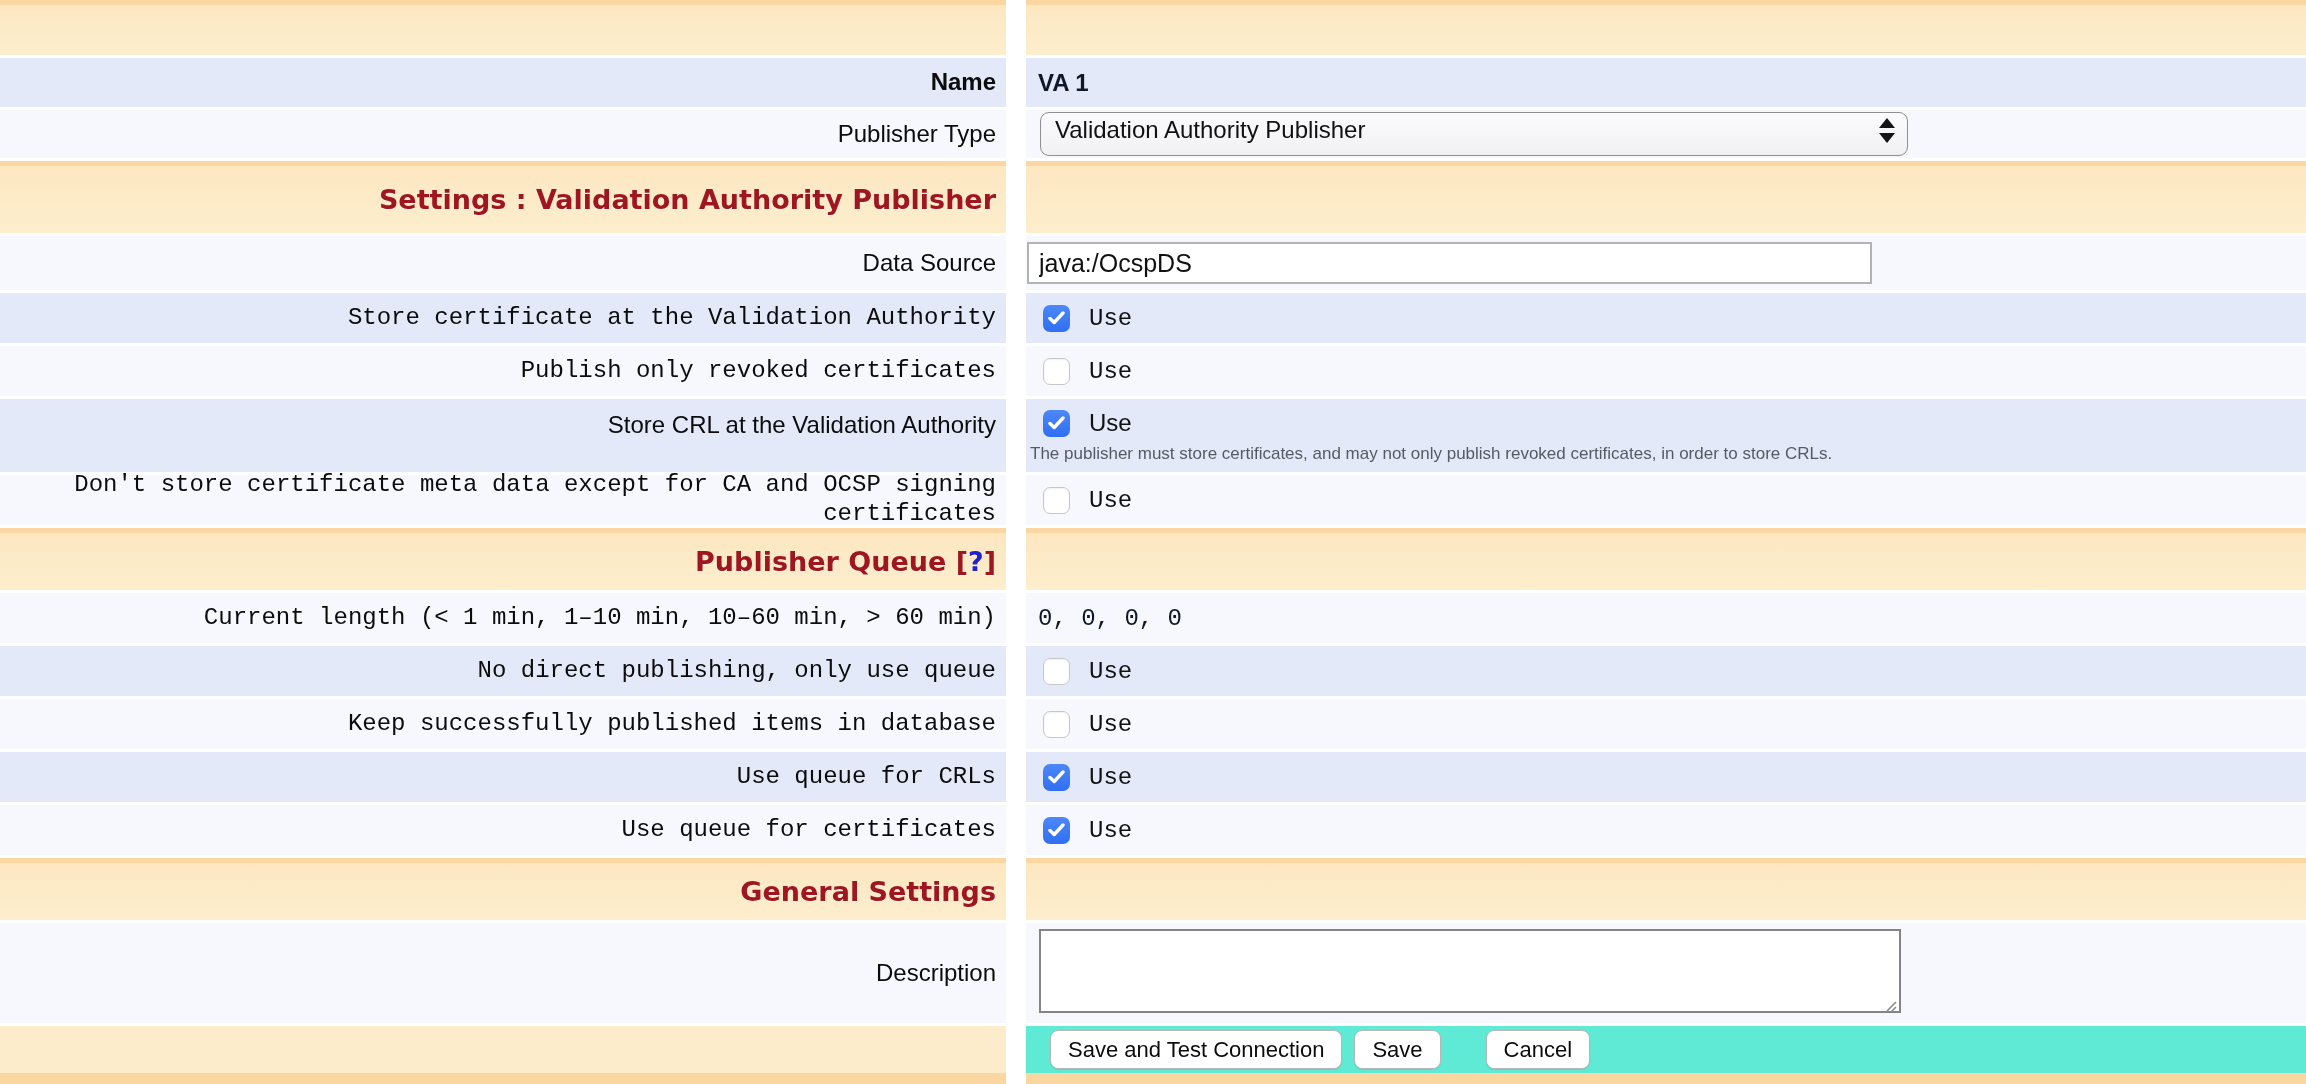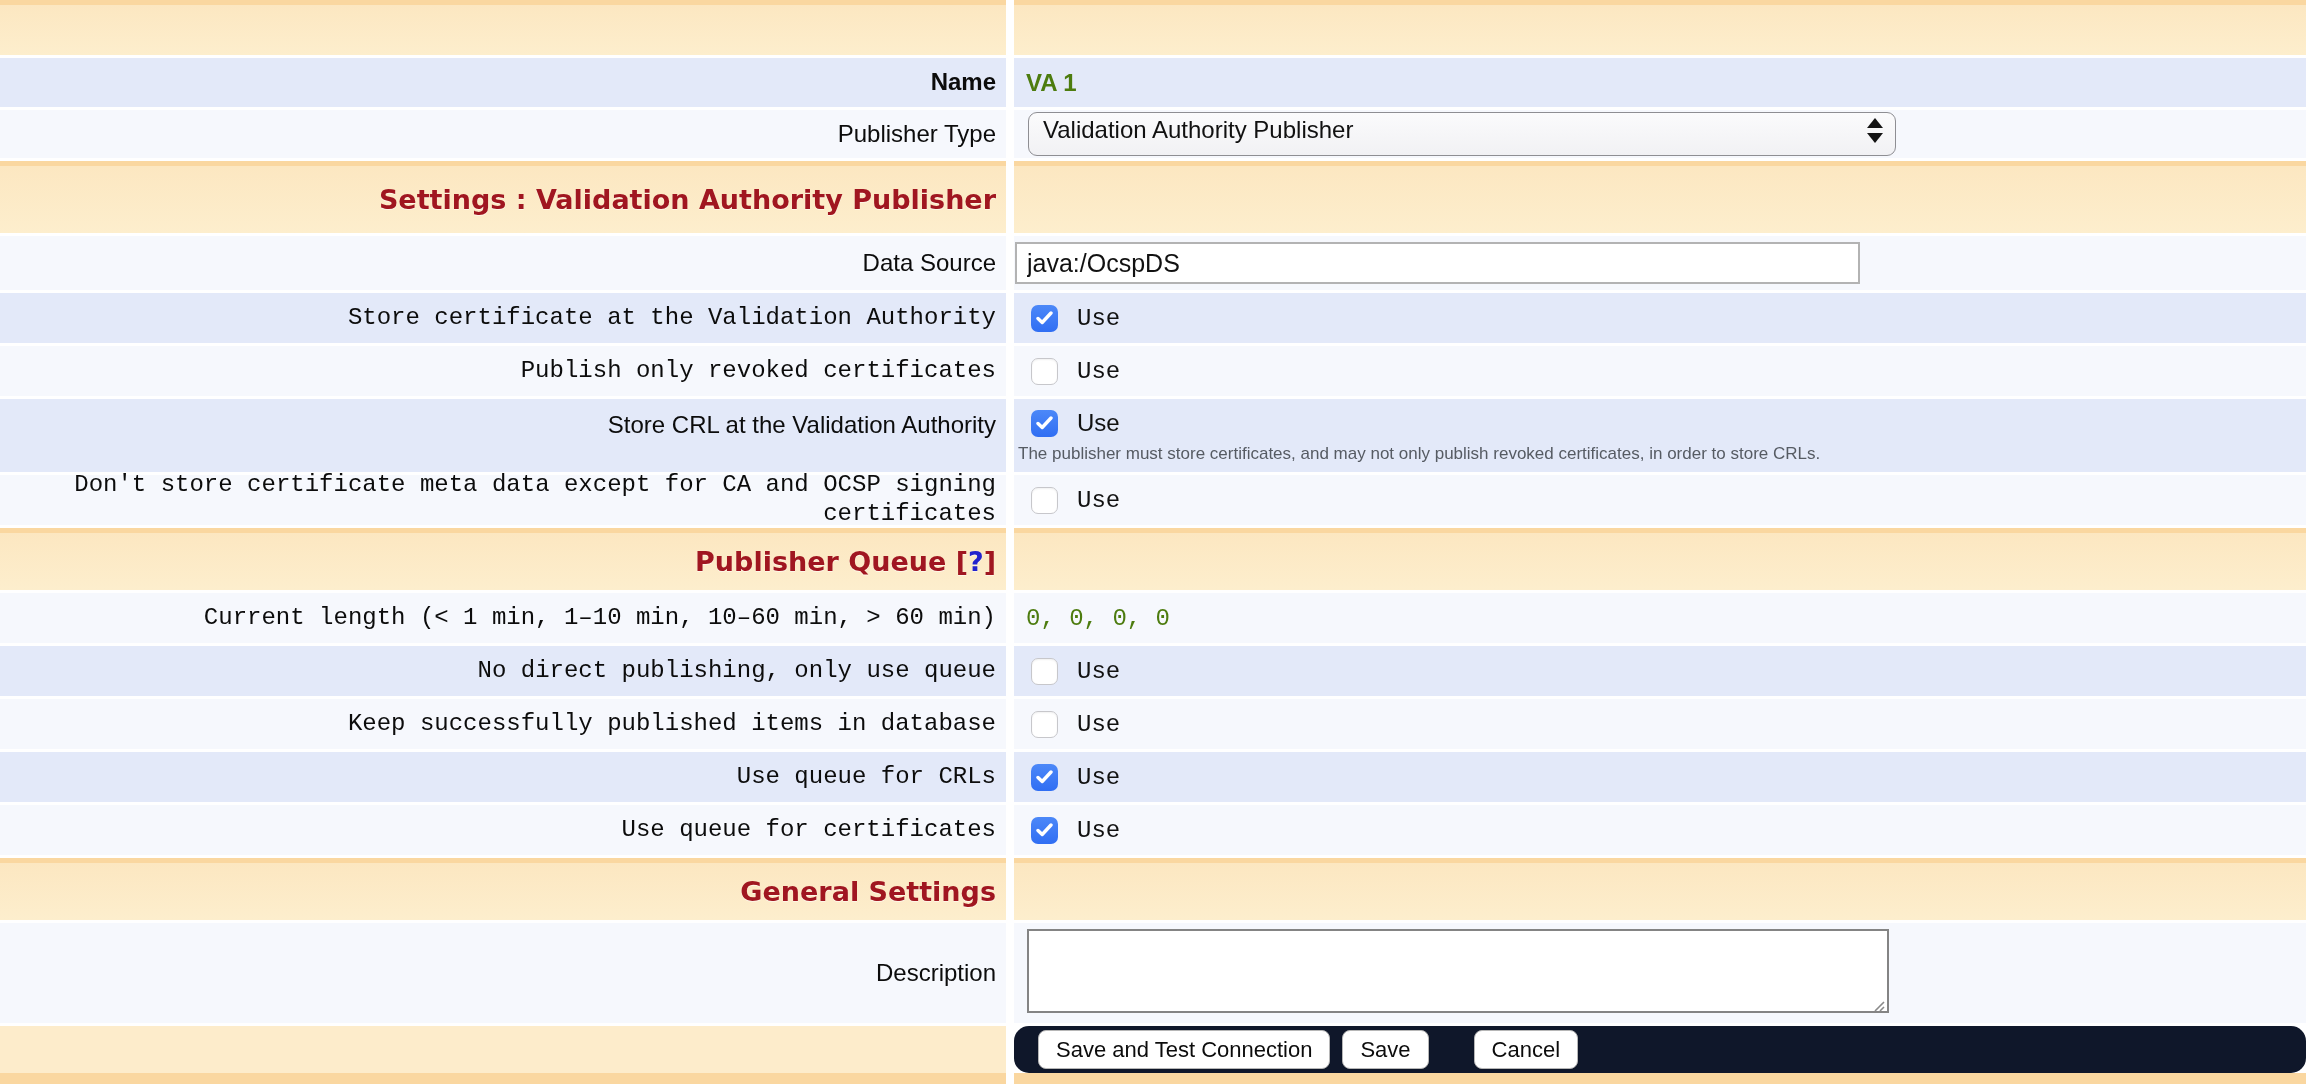--- a/index.html
+++ b/index.html
@@ -1,38 +1,38 @@
 <!DOCTYPE html>
 <html><head>
 <meta charset="utf-8">
 <style>
   html,body{margin:0;padding:0;background:#ffffff;}
   body{width:2306px;height:1084px;overflow:hidden;
        font-family:"Liberation Sans",sans-serif;color:#111;}
-  .row{display:flex;margin-top:3px;}
+  .row{display:flex;margin-top:3px;gap:12px;}
   .row.flush{margin-top:0;}
   .cell-l{width:1006px;flex-shrink:0;display:flex;align-items:center;
           justify-content:flex-end;padding-right:10px;box-sizing:border-box;}
   .cell-r{flex:1;margin-left:8px;display:flex;align-items:center;
           padding-left:12px;box-sizing:border-box;}
   
   .strip .cell-l,.strip .cell-r{background:#fad7a0;}
   .cream .cell-l,.cream .cell-r{background:linear-gradient(180deg,#fce7c1,#fdeecd);text-align:right;}
   .lav .cell-l,.lav .cell-r{background:#e3e9f9;}
   .lite .cell-l,.lite .cell-r{background:#f6f8fd;}
   .btncream .cell-l{background:#fdeccb;}
-  .btncream .cell-r{background:#0f172a;border-radius:15px;}
+  .btncream .cell-r{background:#5eead4;}
   
   .h5{height:5px;}.h11{height:11px;}.h47{height:47px;}.h48{height:48px;}
   .h49{height:49px;}.h50{height:50px;font-family:Liberation Mono, monospace;}.h54{height:54px;}.h57{height:57px;}
   .h67{height:67px;}.h73{height:73px;}.h100{height:100px;}
   
   .label{font-size:24px;color:#0c0c0c;text-align:right;line-height:1.2;}
   .bold{font-weight:bold;}
-  .value{font-size:24px;color:#4d7c0f;}
+  .value{font-size:24px;color:#0f172a;}
   .section-title{font-family:"DejaVu Sans","Liberation Sans",sans-serif;
                  font-weight:bold;font-size:27px;color:#a01620;
                  text-shadow:0 1px 0 rgba(255,255,255,.55);white-space:nowrap;}
   .qlink{color:#2222cc;text-decoration:none;cursor:pointer;}
   .note{font-size:17px;color:#565b63;line-height:1.25;}
   
   .select{width:868px;height:44px;background:linear-gradient(180deg,#fbfbfc,#f1f1f4);
           border:1.5px solid #8e8e93;border-radius:9px;display:flex;
           align-items:center;justify-content:space-between;
           padding:0 12px 8px 14px;box-sizing:border-box;margin-left:2px;

